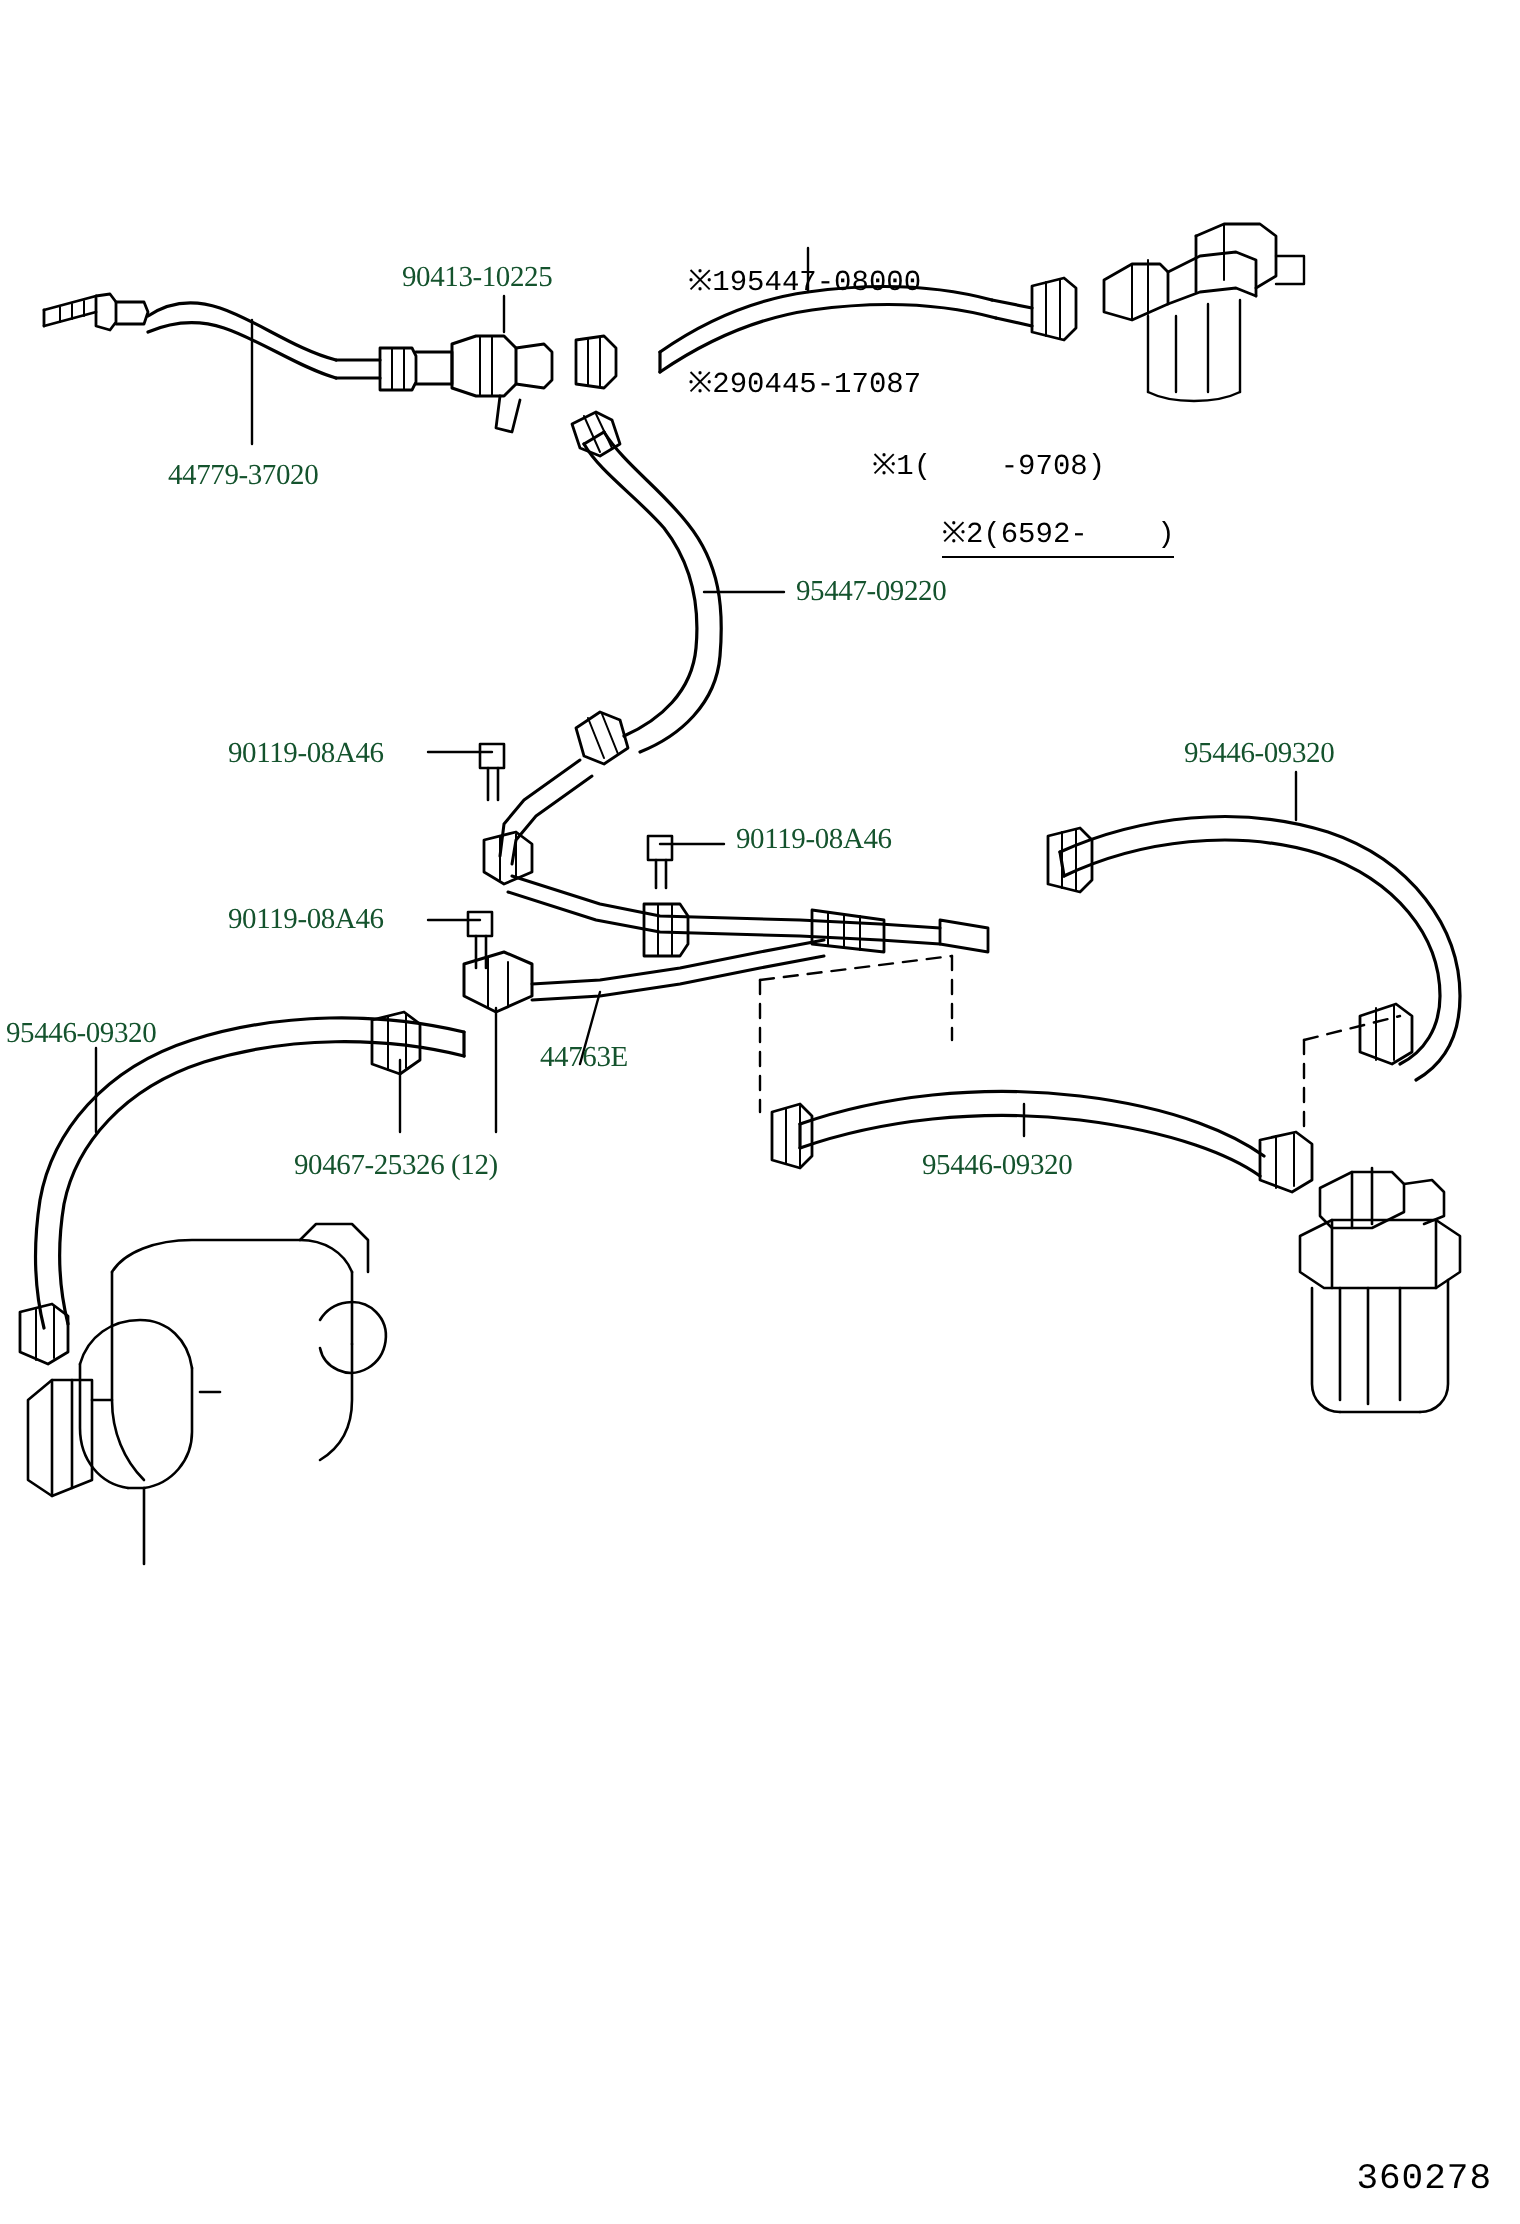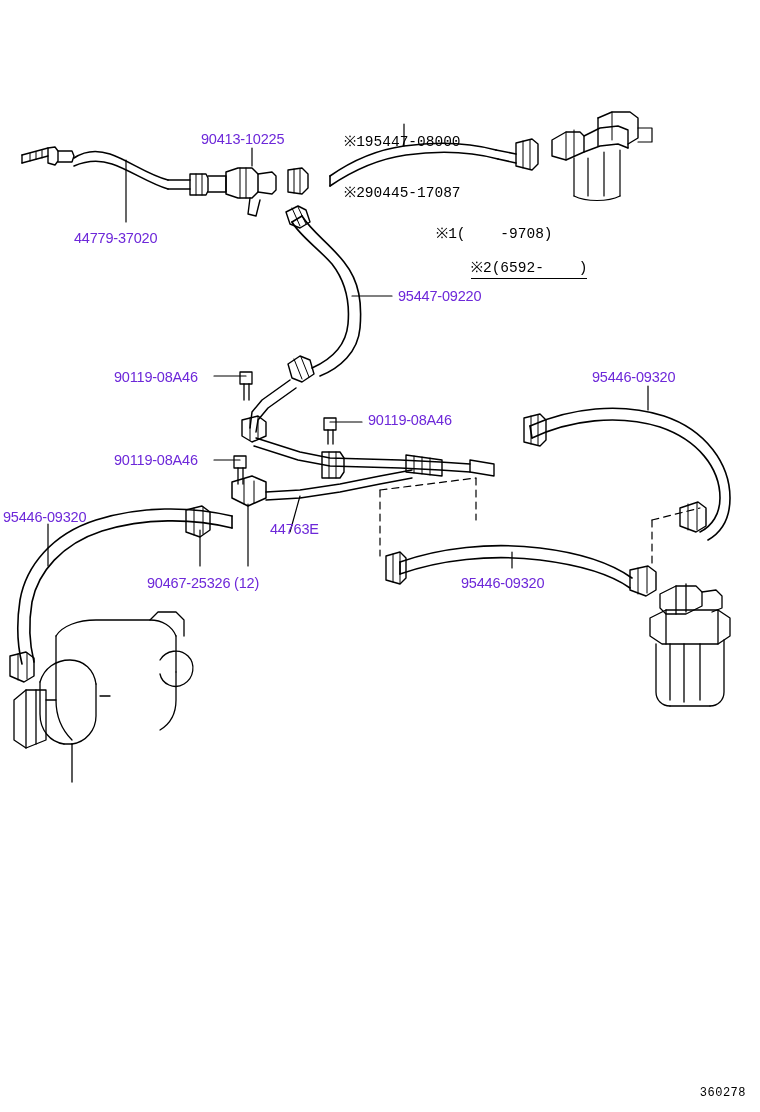--- a/index.html
+++ b/index.html
@@ -22,33 +22,33 @@
     height: 1112px;
   }
   svg.art {
     position: absolute;
     left: 0; top: 0;
     width: 760px;
     height: 1112px;
   }
   .lbl {
     position: absolute;
-    font-family: Liberation Sans, sans-serif;
+    font-family: Liberation Serif, serif;
     font-size: 14.5px;
     letter-spacing: -0.2px;
     white-space: pre;
-    color: #6d28d9;
+    color: #14532d;
     line-height: 17px;
   }
   .figno {
     position: absolute;
     right: 14px;
     bottom: 12px;
     font-family: "Liberation Mono", monospace;
-    font-size: 12px;
+    font-size: 18px;
     letter-spacing: 0.5px;
   }
   .noteblock {
     position: absolute;
     font-family: "Liberation Mono", monospace;
     font-size: 14.5px;
     line-height: 17px;
     white-space: pre;
   }
   .underline-note {
@@ -299,21 +299,21 @@
     <div>※195447-08000</div>
     <div>※290445-17087</div>
   </div>
 
   <div class="noteblock" style="left:388px; top:192px;margin-left:48px;">
     <div>※1(    -9708)</div>
     <div class="underline-note">※2(6592-    )</div>
   </div>
 
   <div class="lbl" style="left:201px; top:131px;">90413-10225</div>
-  <div class="lbl" style="left:74px; top:230px;">44779-37020</div>
+  <div class="lbl" style="left:84px; top:230px;">44779-37020</div>
   <div class="lbl" style="left:398px; top:288px;">95447-09220</div>
   <div class="lbl" style="left:114px; top:369px;">90119-08A46</div>
   <div class="lbl" style="left:368px; top:412px;">90119-08A46</div>
   <div class="lbl" style="left:114px; top:452px;">90119-08A46</div>
   <div class="lbl" style="left:592px; top:369px;">95446-09320</div>
   <div class="lbl" style="left:3px; top:509px;">95446-09320</div>
   <div class="lbl" style="left:461px; top:575px;">95446-09320</div>
   <div class="lbl" style="left:270px; top:521px;">44763E</div>
   <div class="lbl" style="left:147px; top:575px;">90467-25326 (12)</div>
 

